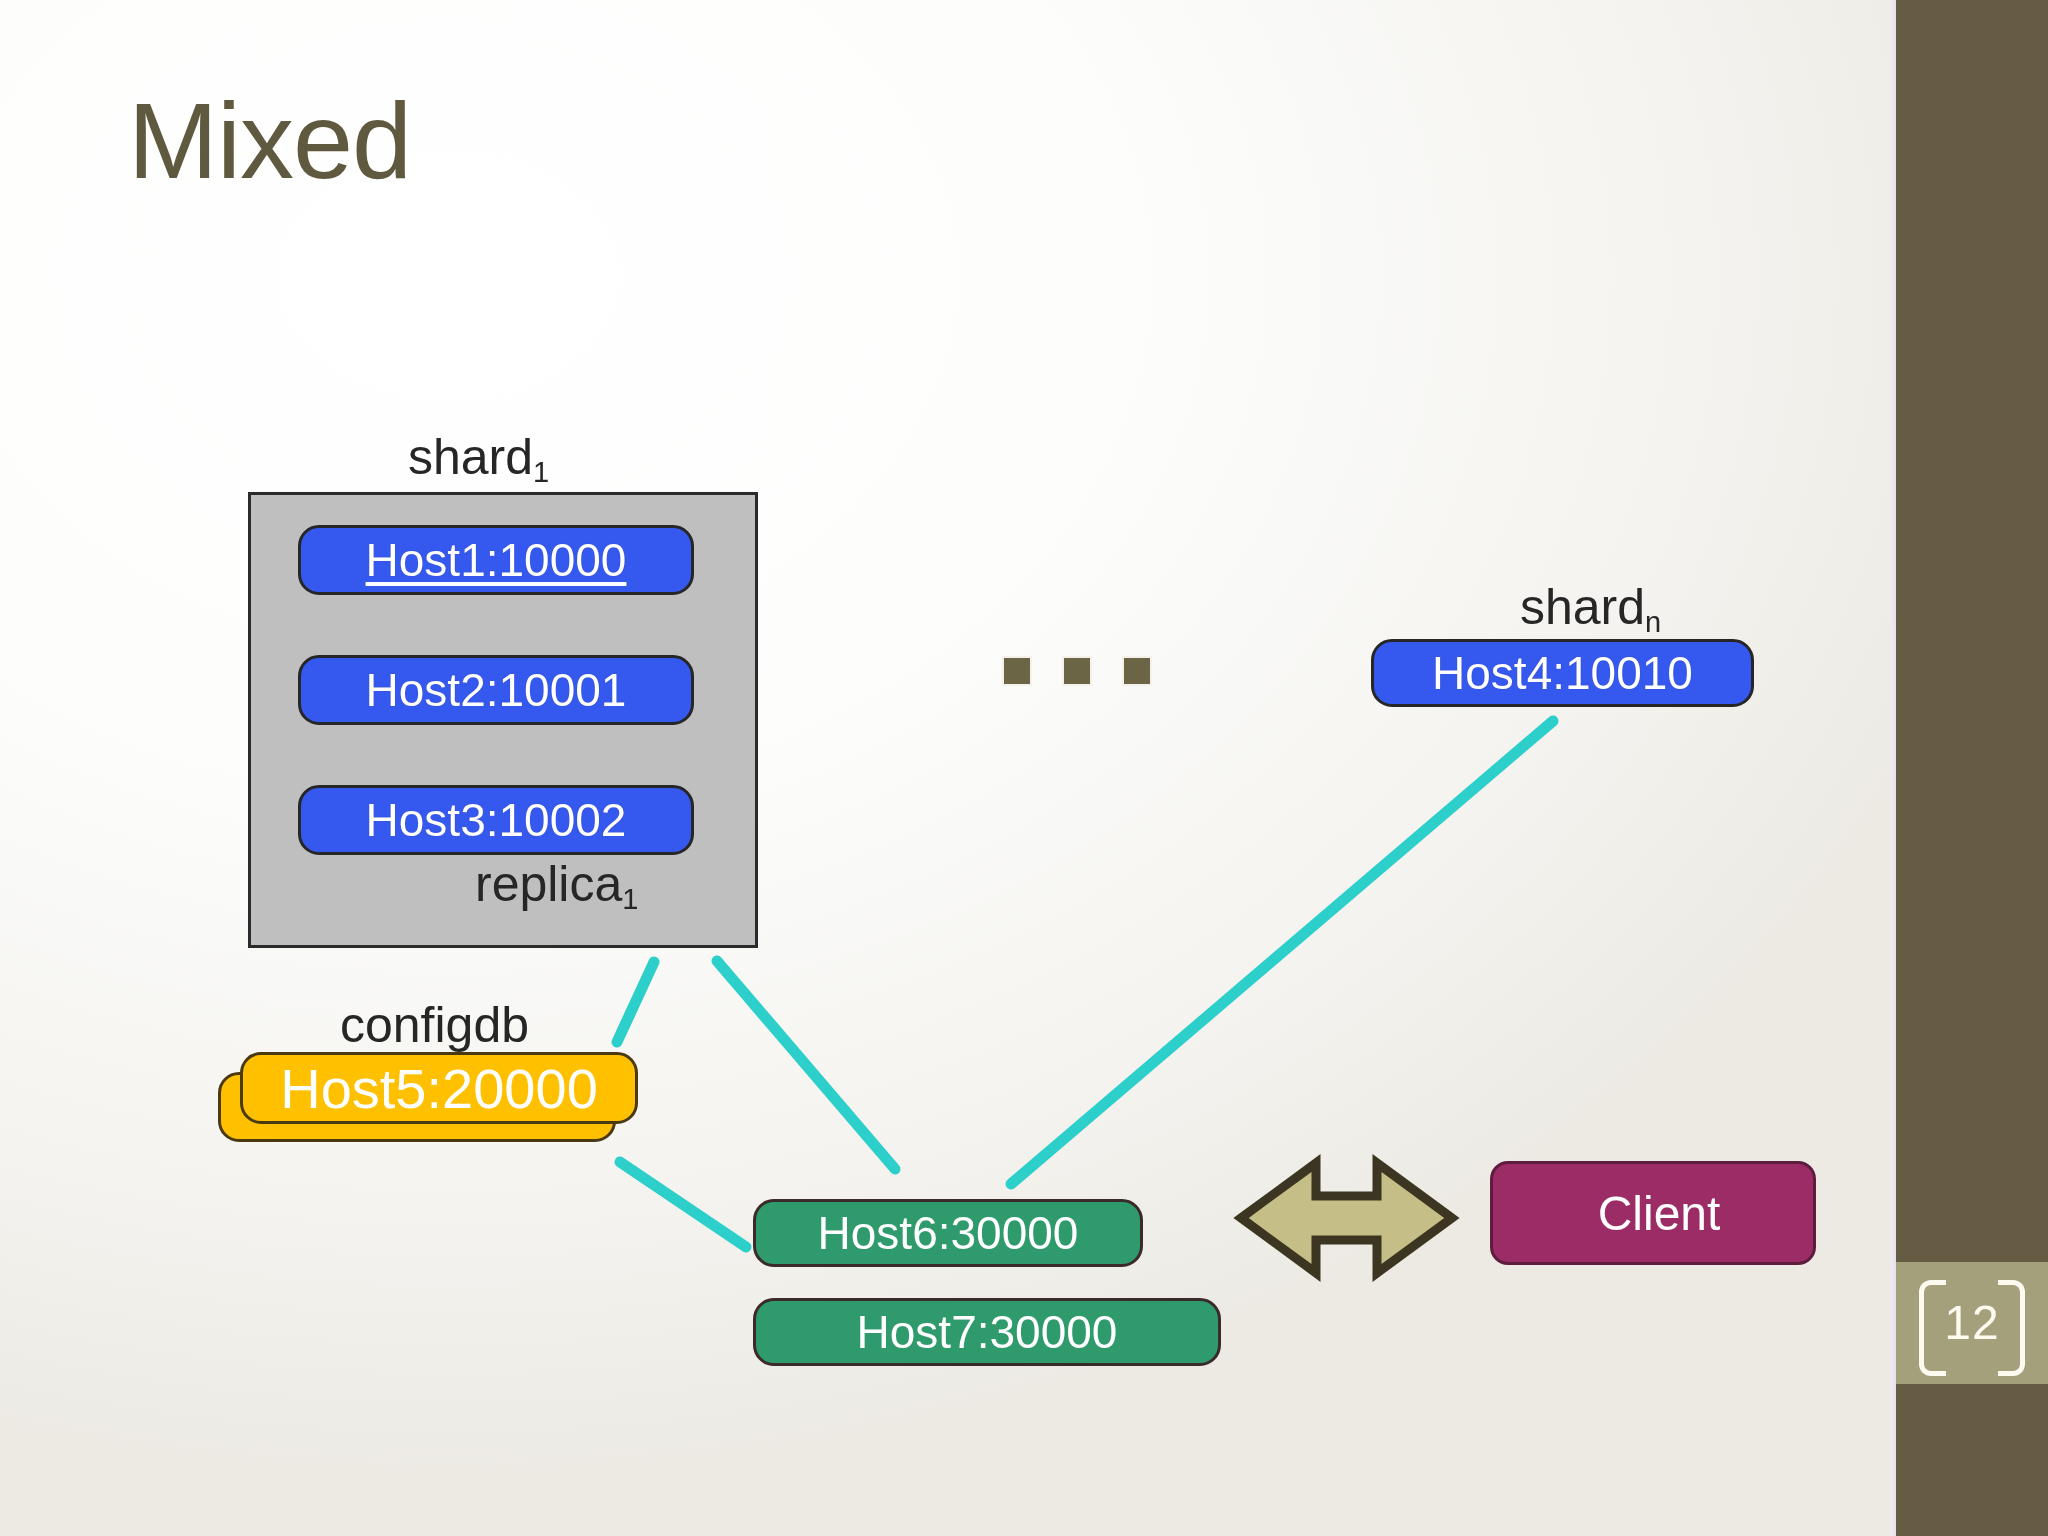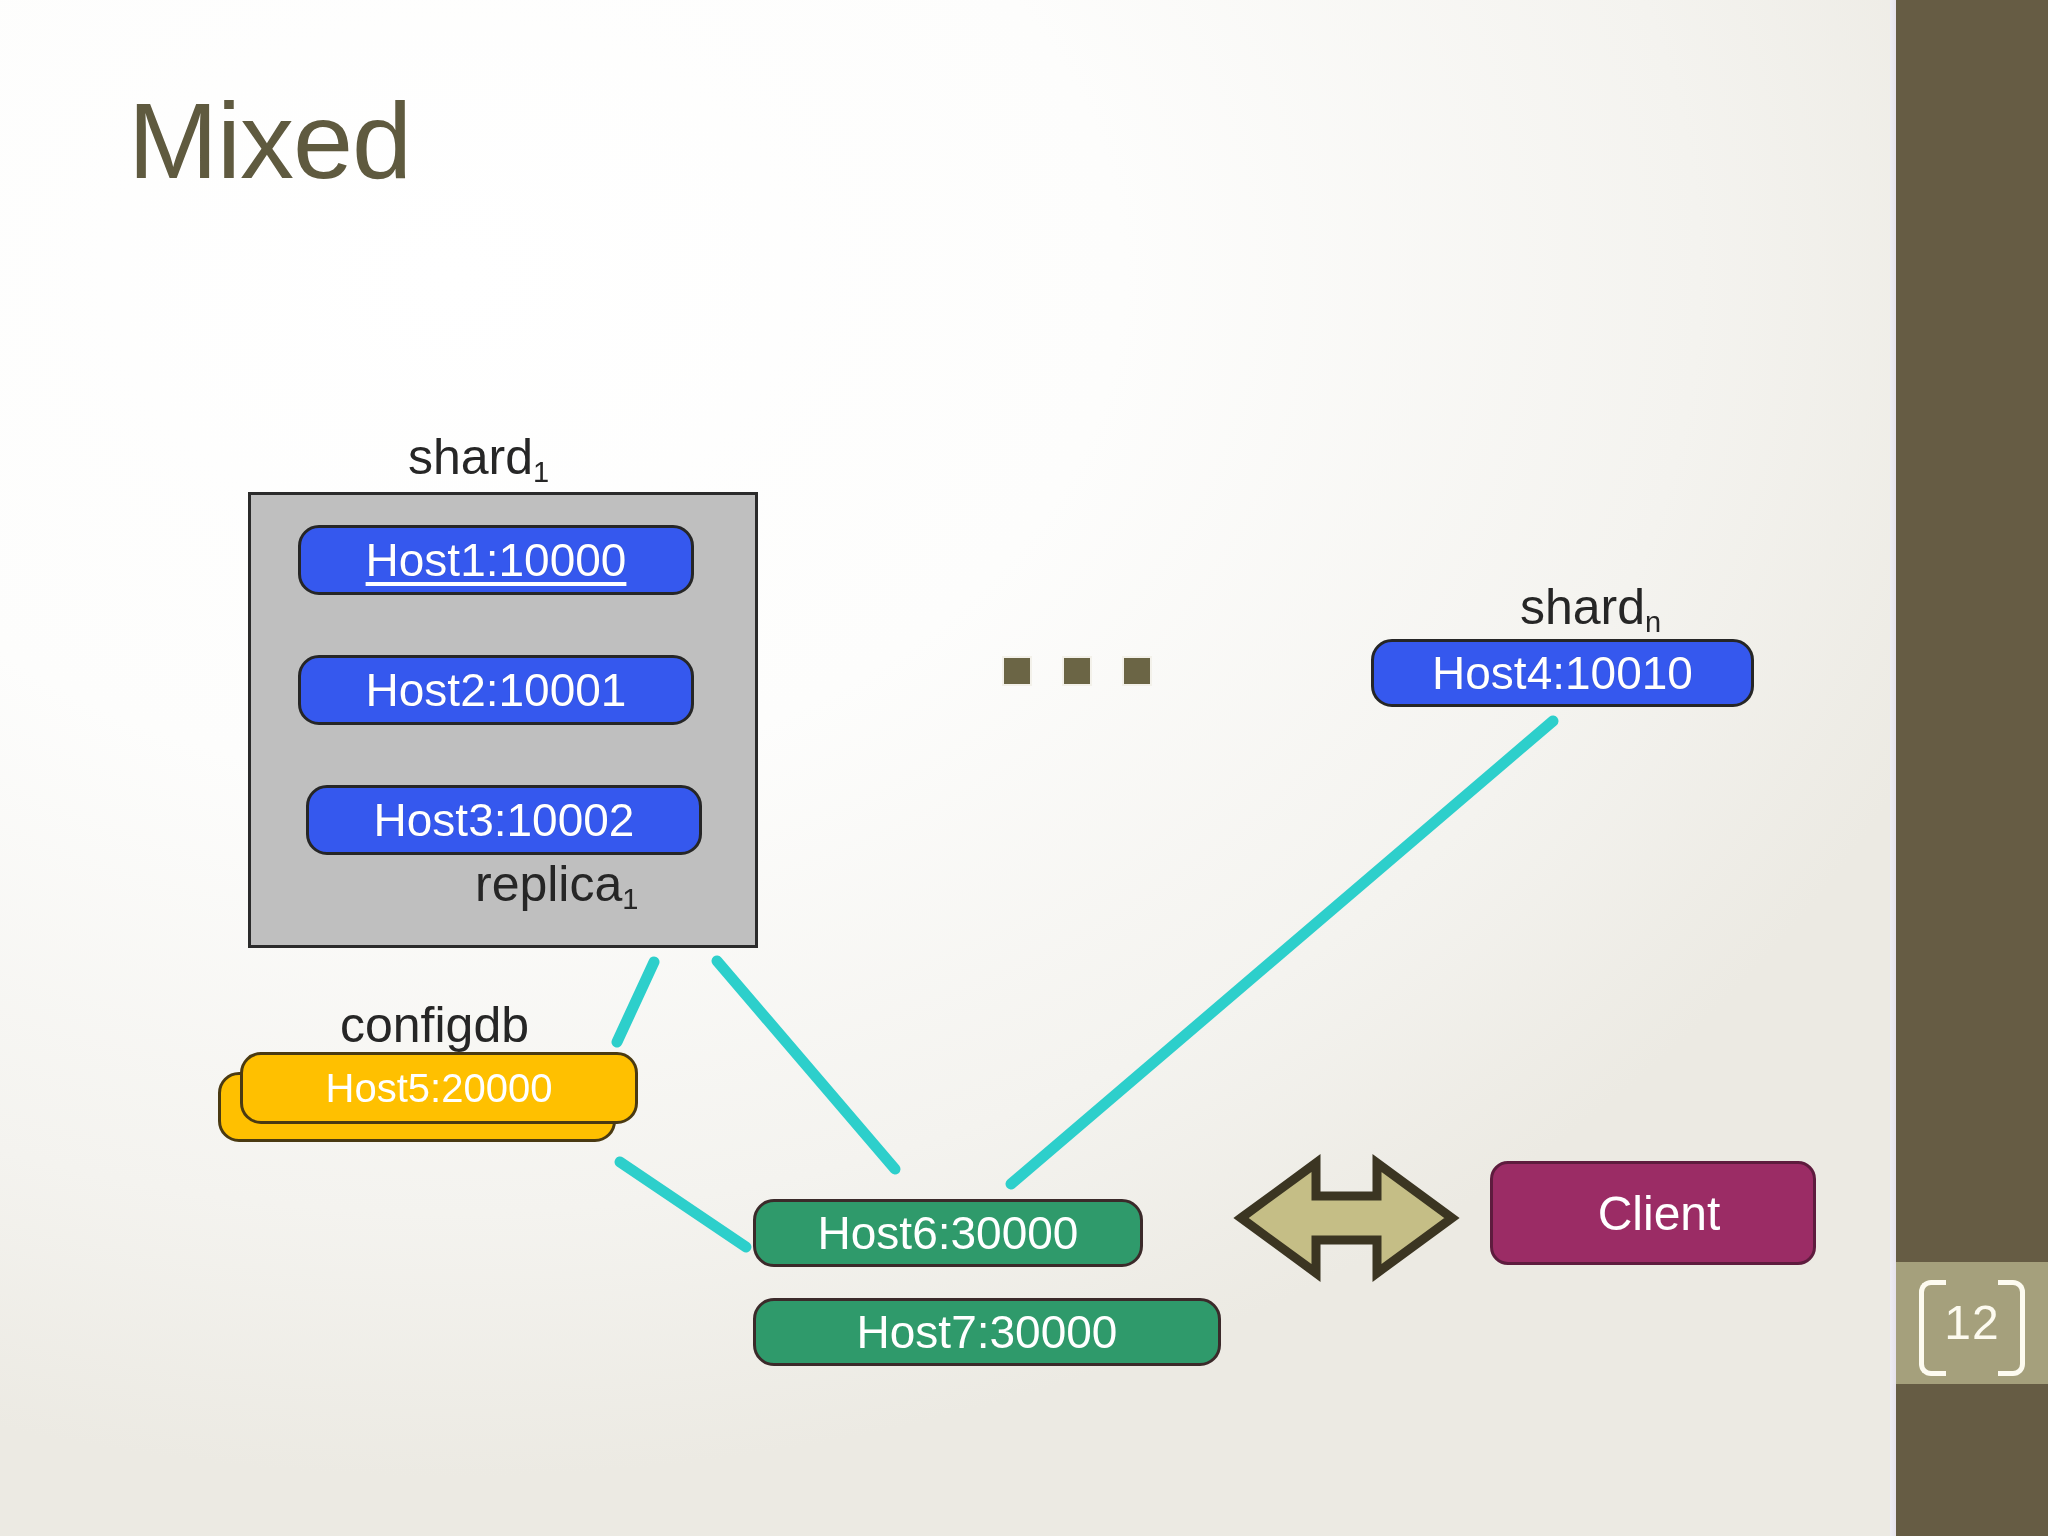--- a/index.html
+++ b/index.html
@@ -63,21 +63,21 @@
     font-size:46px;
   }
   .node.blue .lbl{text-shadow:0 0 1px rgba(0,0,0,.25);}
   .node.blue.primary .lbl{text-decoration:underline;text-underline-offset:6px;}
   .node.green{
     background:#2f9a6b;border:3px solid #3b2a2a;
     font-size:46px;
   }
   .node.yellow{
     background:#ffc000;border:3px solid #4a3a12;
-    font-size:40px;
+    font-size:56px;
   }
   .node.client{
     background:#9b2c65;border:3px solid #5e1c3e;border-radius:18px;
     font-size:48px;
   }
 
   
   #shard1-box{
     position:absolute;left:248px;top:492px;width:510px;height:456px;
     background:#bfbfbf;border:3px solid #2b2b2b;box-sizing:border-box;
@@ -133,21 +133,21 @@
       <span>replica</span><sub>1</sub>
     </div>
   </div>
 
   <div class="node blue primary" style="left:298px;top:525px;width:396px;height:70px;">
     <span class="lbl">Host1:10000</span>
   </div>
   <div class="node blue" style="left:298px;top:655px;width:396px;height:70px;">
     <span class="lbl">Host2:10001</span>
   </div>
-  <div class="node blue" style="left:306px;top:785px;width:396px;height:70px;">
+  <div class="node blue" style="left:298px;top:785px;width:396px;height:70px;">
     <span class="lbl">Host3:10002</span>
   </div>
 
   <div class="dot" style="left:1004px;top:658px;"></div>
   <div class="dot" style="left:1064px;top:658px;"></div>
   <div class="dot" style="left:1124px;top:658px;"></div>
 
   <div class="plainlabel" style="left:1520px;top:582px;">
     <span>shard</span><sub>n</sub>
   </div>

